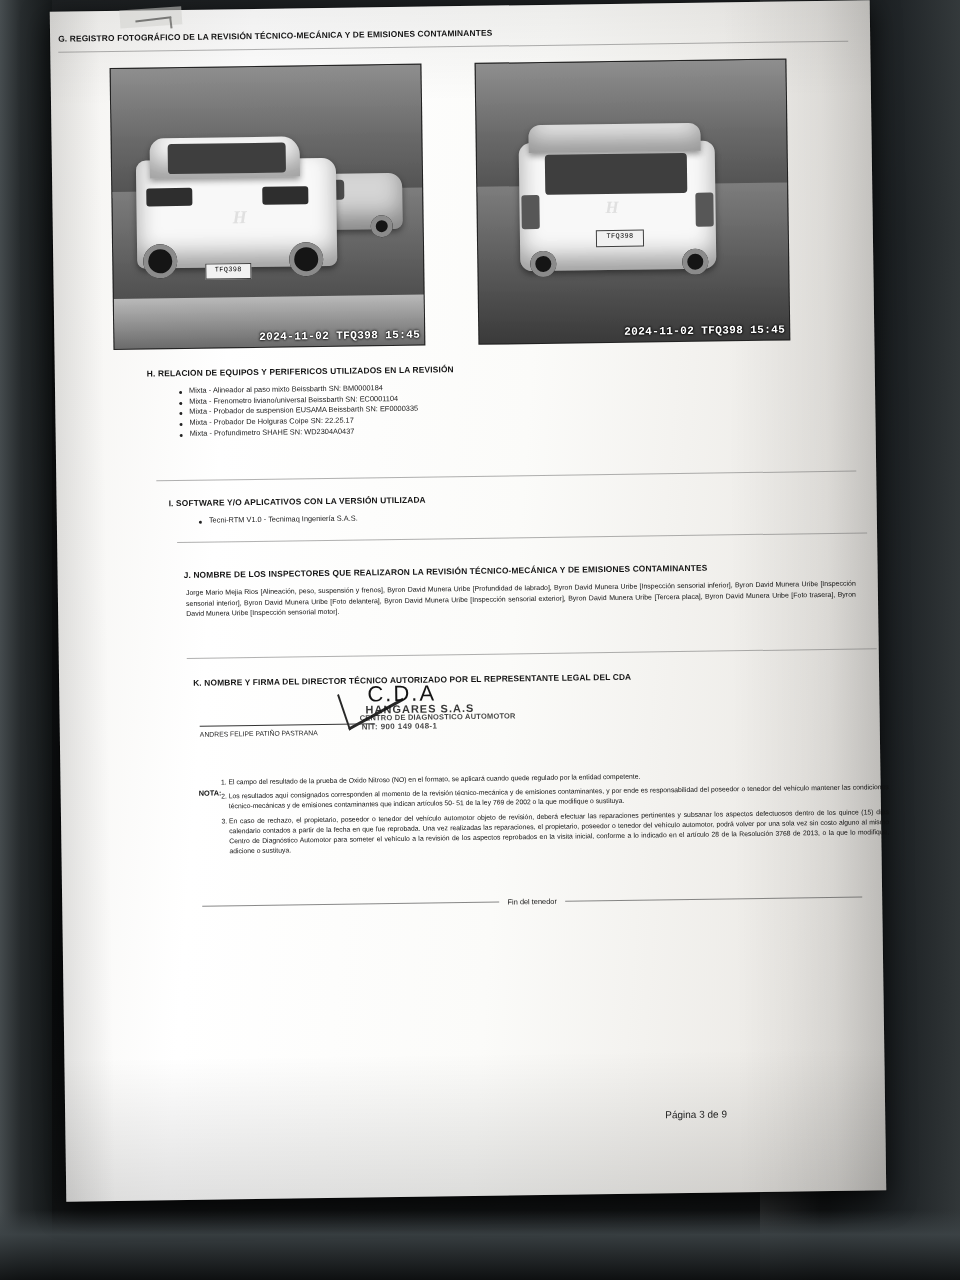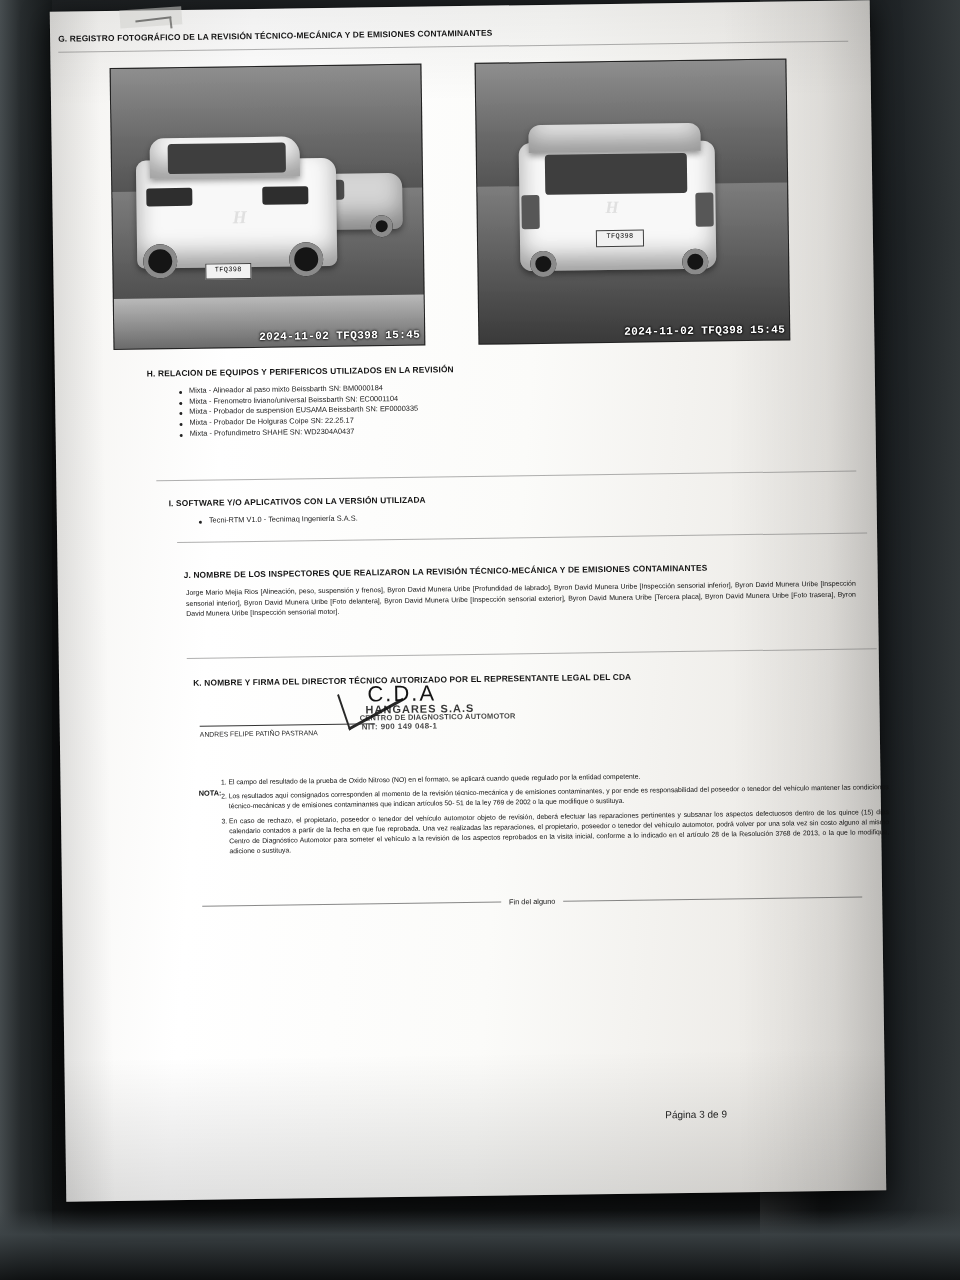--- a/index.html
+++ b/index.html
@@ -285,20 +285,20 @@
       <div class="lbl">NOTA:</div>
       <ol>
         <li>El campo del resultado de la prueba de Oxido Nitroso (NO) en el formato, se aplicará cuando quede regulado por la entidad competente.</li>
         <li>Los resultados aquí consignados corresponden al momento de la revisión técnico-mecánica y de emisiones contaminantes, y por ende es responsabilidad del poseedor o tenedor del vehículo mantener las condiciones técnico-mecánicas y de emisiones contaminantes que indican artículos 50- 51 de la ley 769 de 2002 o la que modifique o sustituya.</li>
         <li>En caso de rechazo, el propietario, poseedor o tenedor del vehículo automotor objeto de revisión, deberá efectuar las reparaciones pertinentes y subsanar los aspectos defectuosos dentro de los quince (15) días calendario contados a partir de la fecha en que fue reprobada. Una vez realizadas las reparaciones, el propietario, poseedor o tenedor del vehículo automotor, podrá volver por una sola vez sin costo alguno al mismo Centro de Diagnóstico Automotor para someter el vehículo a la revisión de los aspectos reprobados en la visita inicial, conforme a lo indicado en el artículo 28 de la Resolución 3768 de 2013, o la que lo modifique, adicione o sustituya.</li>
       </ol>
     </div>
 
     <div id="fin">
       <div class="ln"></div>
-      <div class="txt">Fin del alguno</div>
+      <div class="txt">Fin del tenedor</div>
       <div class="ln"></div>
     </div>
 
     <div id="pagenum">Página 3 de 9</div>
 
   </div>
 </div>
 
 </body></html>

